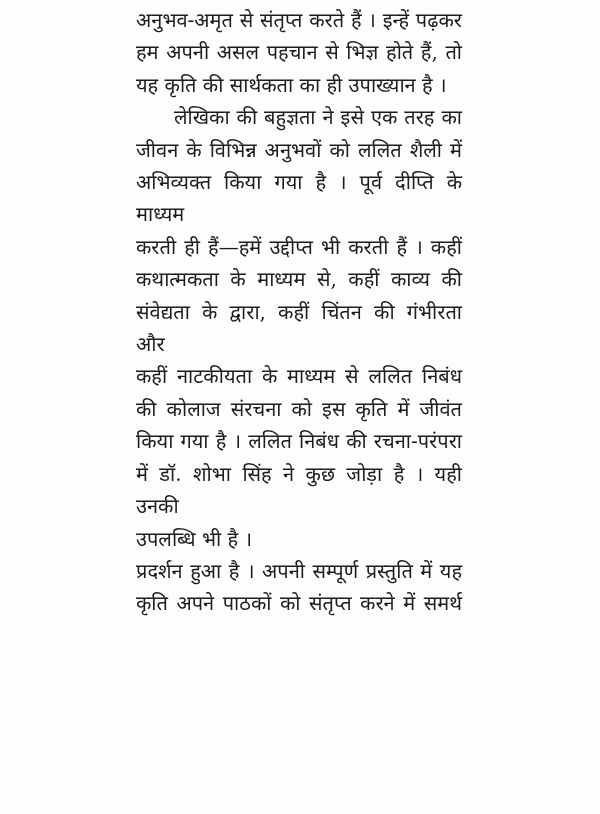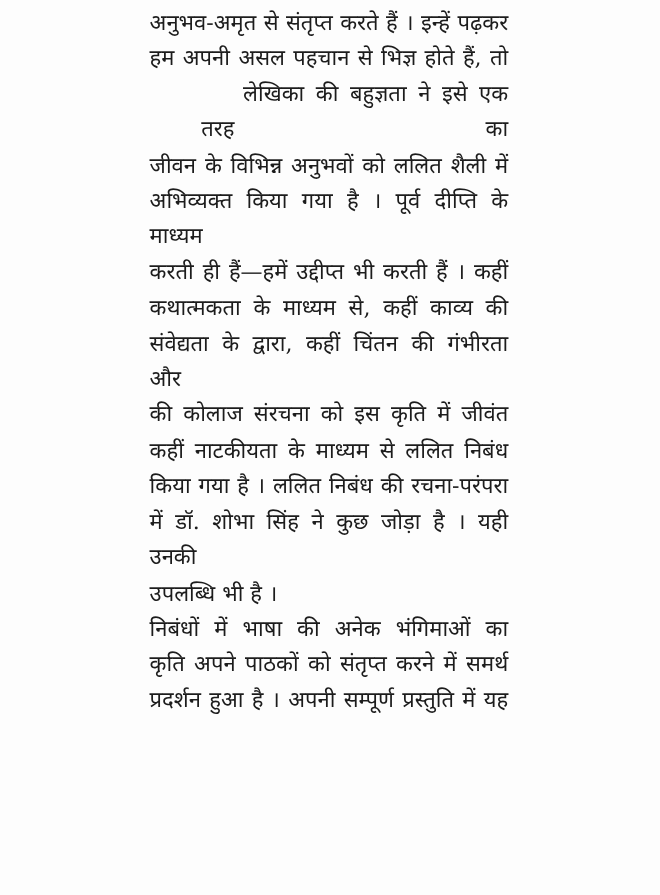--- a/index.html
+++ b/index.html
@@ -30,49 +30,48 @@
   }
   .line {
     text-align: justify;
     text-align-last: justify;
   }
   .line.last {
     text-align-last: left;
   }
   .line.indent {
     text-indent: 38px;
-    margin-left: 47px;
   }
 </style>
 </head>
 <body>
 
 <div class="page">
   <div class="text-block">
 
     <div class="para">
       <div class="line">अनुभव-अमृत से संतृप्त करते हैं । इन्हें पढ़कर</div>
       <div class="line">हम अपनी असल पहचान से भिज्ञ होते हैं, तो</div>
+      <div class="line last">यह कृति की सार्थकता का ही उपाख्यान है ।</div>
     </div>
 
     <div class="para">
       <div class="line indent">लेखिका की बहुज्ञता ने इसे एक तरह का</div>
       <div class="line">जीवन के विभिन्न अनुभवों को ललित शैली में</div>
       <div class="line">अभिव्यक्त किया गया है । पूर्व दीप्ति के माध्यम</div>
       <div class="line">करती ही हैं—हमें उद्दीप्त भी करती हैं । कहीं</div>
       <div class="line">कथात्मकता के माध्यम से, कहीं काव्य की</div>
       <div class="line">संवेद्यता के द्वारा, कहीं चिंतन की गंभीरता और</div>
+      <div class="line">कहीं नाटकीयता के माध्यम से ललित निबंध</div>
       <div class="line">की कोलाज संरचना को इस कृति में जीवंत</div>
-      <div class="line">कहीं नाटकीयता के माध्यम से ललित निबंध</div>
       <div class="line">किया गया है । ललित निबंध की रचना-परंपरा</div>
       <div class="line">में डॉ. शोभा सिंह ने कुछ जोड़ा है । यही उनकी</div>
       <div class="line last">उपलब्धि भी है ।</div>
     </div>
 
     <div class="para">
-      <div class="line">निबंधों में भाषा की अनेक भंगिमाओं का</div>
+      <div class="line">प्रदर्शन हुआ है । अपनी सम्पूर्ण प्रस्तुति में यह</div>
       <div class="line">कृति अपने पाठकों को संतृप्त करने में समर्थ</div>
-      <div class="line">प्रदर्शन हुआ है । अपनी सम्पूर्ण प्रस्तुति में यह</div>
 
     </div>
 
   </div>
 </div>
 
 </body></html>

